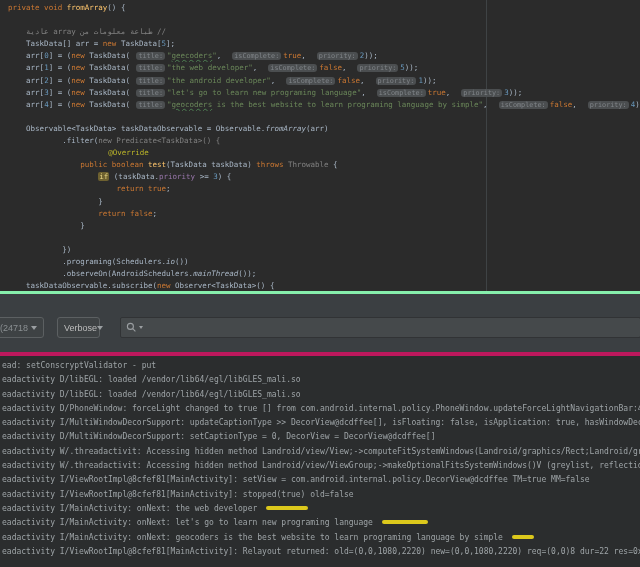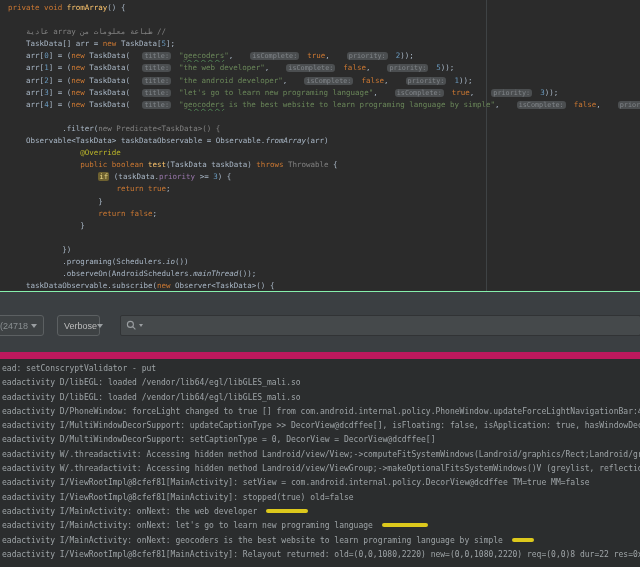--- a/index.html
+++ b/index.html
@@ -7,54 +7,54 @@
               font-family:"DejaVu Sans Mono", monospace; }
 
   
   .editor { position:relative; width:640px; height:291px; background:#2b2b2b; overflow:hidden; }
   .margin-guide { position:absolute; left:486px; top:0; width:1px; height:291px; background:#3f4345; }
   .code { position:absolute; left:8px; top:2px; right:0; font-size:7.5px; color:#a9b7c6; }
   .code-line { height:12.1px; line-height:12.1px; white-space:pre; overflow:hidden; }
   .tk-def  { color:#a9b7c6; }
   .tk-kw   { color:#cc7832; }
   .tk-fn   { color:#ffc66d; }
-  .tk-ann  { color:#bbb529; }
+  .tk-ann  { color:#bbb529;margin-left:28px; }
   .tk-str  { color:#6a8759; }
   .tk-num  { color:#6897bb; }
   .tk-cmt  { color:#808080; }
   .tk-dim  { color:#808080; }
   .tk-field{ color:#9876aa; }
   .tk-it   { font-style:italic; color:#a9b7c6; }
   .tk-u    { text-decoration:underline wavy #4e8052 1px; text-underline-offset:1px; }
   .tk-hl   { background:#6e6130; border-radius:2px; padding:0 1px; color:#e8d585; }
   .tk-rtl  { direction:rtl; unicode-bidi:isolate; display:inline-block; }
   .tk-hint { background:#4b4e50; color:#808589; border-radius:3px; padding:0 2px;
-             font-size:6.8px; margin:0 8px; }
+             font-size:6.8px; margin:0 2px; }
 
   
   .logcat-panel { position:relative; width:640px; height:61px; background:#3b3f42;
-                  border-top:1px solid #86efac; }
+                  border-top:3px solid #86efac; }
   .combo { position:absolute; top:23px; height:21px; background:#3e4244;
            border:1px solid #5c6062; border-radius:3px; display:flex; align-items:center;
            font-family:"Liberation Sans", sans-serif; font-size:9px; color:#bdbdbd; }
   .combo-process { left:-96px; width:140px; justify-content:flex-end; padding-right:6px; gap:3px; }
   .combo-level   { left:57px;  width:43px;  justify-content:space-between; padding:0 6px; }
   .combo-count { color:#8a8f92; }
   .tri-down { width:0; height:0; border-left:3px solid transparent;
               border-right:3px solid transparent; border-top:4px solid #9a9ea1; display:inline-block; }
   .searchbox { position:absolute; top:23px; left:120px; width:521px; height:21px;
                background:#45494b; border:1px solid #313335; border-radius:2px;
                display:flex; align-items:center; padding-left:5px; gap:2px; }
   .searchbox input { flex:1; background:transparent; border:none; outline:none;
                      color:#bdbdbd; font-family:"DejaVu Sans Mono", monospace; font-size:9px; height:100%; }
   .search-glyph { display:inline-flex; align-items:center; }
 
   
   .log { position:relative; width:640px; height:215px; background:#2b2d2e;
-         border-top:7px solid #be185d; overflow:hidden; padding:3px 0 0 2px; }
+         border-top:4px solid #be185d; overflow:hidden; padding:3px 0 0 2px; }
   .log-line { height:14.3px; line-height:14.3px; white-space:pre; overflow:hidden;
               font-size:8px; color:#9ea4a7; }
   .bar { display:inline-block; height:4px; border-radius:2px; background:#dcc81c;
          margin-left:9px; vertical-align:1px; }
 </style>
 </head>
 <body>
 
 <div class="editor">
   <div class="margin-guide"></div>
@@ -62,22 +62,22 @@
       <div class="code-line"><span class="tk-kw">private void </span><span class="tk-fn">fromArray</span><span class="tk-def">() {</span></div>
       <div class="code-line"> </div>
       <div class="code-line"><span class="tk-def">    </span><span class="tk-cmt tk-rtl">// طباعة معلومات من array عادية</span></div>
       <div class="code-line"><span class="tk-def">    TaskData[] arr = </span><span class="tk-kw">new </span><span class="tk-def">TaskData[</span><span class="tk-num">5</span><span class="tk-def">];</span></div>
       <div class="code-line"><span class="tk-def">    arr[</span><span class="tk-num">0</span><span class="tk-def">] = (</span><span class="tk-kw">new </span><span class="tk-def">TaskData( </span><span class="tk-hint">title:</span><span class="tk-str">"</span><span class="tk-str tk-u">geecoders</span><span class="tk-str">"</span><span class="tk-def">,  </span><span class="tk-hint">isComplete:</span><span class="tk-kw">true</span><span class="tk-def">,  </span><span class="tk-hint">priority:</span><span class="tk-num">2</span><span class="tk-def">));</span></div>
       <div class="code-line"><span class="tk-def">    arr[</span><span class="tk-num">1</span><span class="tk-def">] = (</span><span class="tk-kw">new </span><span class="tk-def">TaskData( </span><span class="tk-hint">title:</span><span class="tk-str">"the web developer"</span><span class="tk-def">,  </span><span class="tk-hint">isComplete:</span><span class="tk-kw">false</span><span class="tk-def">,  </span><span class="tk-hint">priority:</span><span class="tk-num">5</span><span class="tk-def">));</span></div>
       <div class="code-line"><span class="tk-def">    arr[</span><span class="tk-num">2</span><span class="tk-def">] = (</span><span class="tk-kw">new </span><span class="tk-def">TaskData( </span><span class="tk-hint">title:</span><span class="tk-str">"the android developer"</span><span class="tk-def">,  </span><span class="tk-hint">isComplete:</span><span class="tk-kw">false</span><span class="tk-def">,  </span><span class="tk-hint">priority:</span><span class="tk-num">1</span><span class="tk-def">));</span></div>
       <div class="code-line"><span class="tk-def">    arr[</span><span class="tk-num">3</span><span class="tk-def">] = (</span><span class="tk-kw">new </span><span class="tk-def">TaskData( </span><span class="tk-hint">title:</span><span class="tk-str">"let's go to learn new programing language"</span><span class="tk-def">,  </span><span class="tk-hint">isComplete:</span><span class="tk-kw">true</span><span class="tk-def">,  </span><span class="tk-hint">priority:</span><span class="tk-num">3</span><span class="tk-def">));</span></div>
       <div class="code-line"><span class="tk-def">    arr[</span><span class="tk-num">4</span><span class="tk-def">] = (</span><span class="tk-kw">new </span><span class="tk-def">TaskData( </span><span class="tk-hint">title:</span><span class="tk-str">"</span><span class="tk-str tk-u">geocoders</span><span class="tk-str"> is the best website to learn programing language by simple"</span><span class="tk-def">,  </span><span class="tk-hint">isComplete:</span><span class="tk-kw">false</span><span class="tk-def">,  </span><span class="tk-hint">priority:</span><span class="tk-num">4</span><span class="tk-def">));</span></div>
       <div class="code-line"> </div>
+      <div class="code-line"><span class="tk-def">    Observable&lt;TaskData&gt; taskDataObservable = Observable.</span><span class="tk-it">fromArray</span><span class="tk-def">(arr)</span></div>
       <div class="code-line"><span class="tk-def">            .filter(</span><span class="tk-dim">new Predicate&lt;TaskData&gt;() {</span></div>
-      <div class="code-line"><span class="tk-def">    Observable&lt;TaskData&gt; taskDataObservable = Observable.</span><span class="tk-it">fromArray</span><span class="tk-def">(arr)</span></div>
       <div class="code-line"><span class="tk-def">                </span><span class="tk-ann">@Override</span></div>
       <div class="code-line"><span class="tk-def">                </span><span class="tk-kw">public boolean </span><span class="tk-fn">test</span><span class="tk-def">(TaskData taskData) </span><span class="tk-kw">throws </span><span class="tk-dim">Throwable</span><span class="tk-def"> {</span></div>
       <div class="code-line"><span class="tk-def">                    </span><span class="tk-kw tk-hl">if</span><span class="tk-def"> (taskData.</span><span class="tk-field">priority</span><span class="tk-def"> &gt;= </span><span class="tk-num">3</span><span class="tk-def">) {</span></div>
       <div class="code-line"><span class="tk-def">                        </span><span class="tk-kw">return true</span><span class="tk-def">;</span></div>
       <div class="code-line"><span class="tk-def">                    }</span></div>
       <div class="code-line"><span class="tk-def">                    </span><span class="tk-kw">return false</span><span class="tk-def">;</span></div>
       <div class="code-line"><span class="tk-def">                }</span></div>
       <div class="code-line"> </div>
       <div class="code-line"><span class="tk-def">            })</span></div>
       <div class="code-line"><span class="tk-def">            .programing(Schedulers.</span><span class="tk-it">io</span><span class="tk-def">())</span></div>

